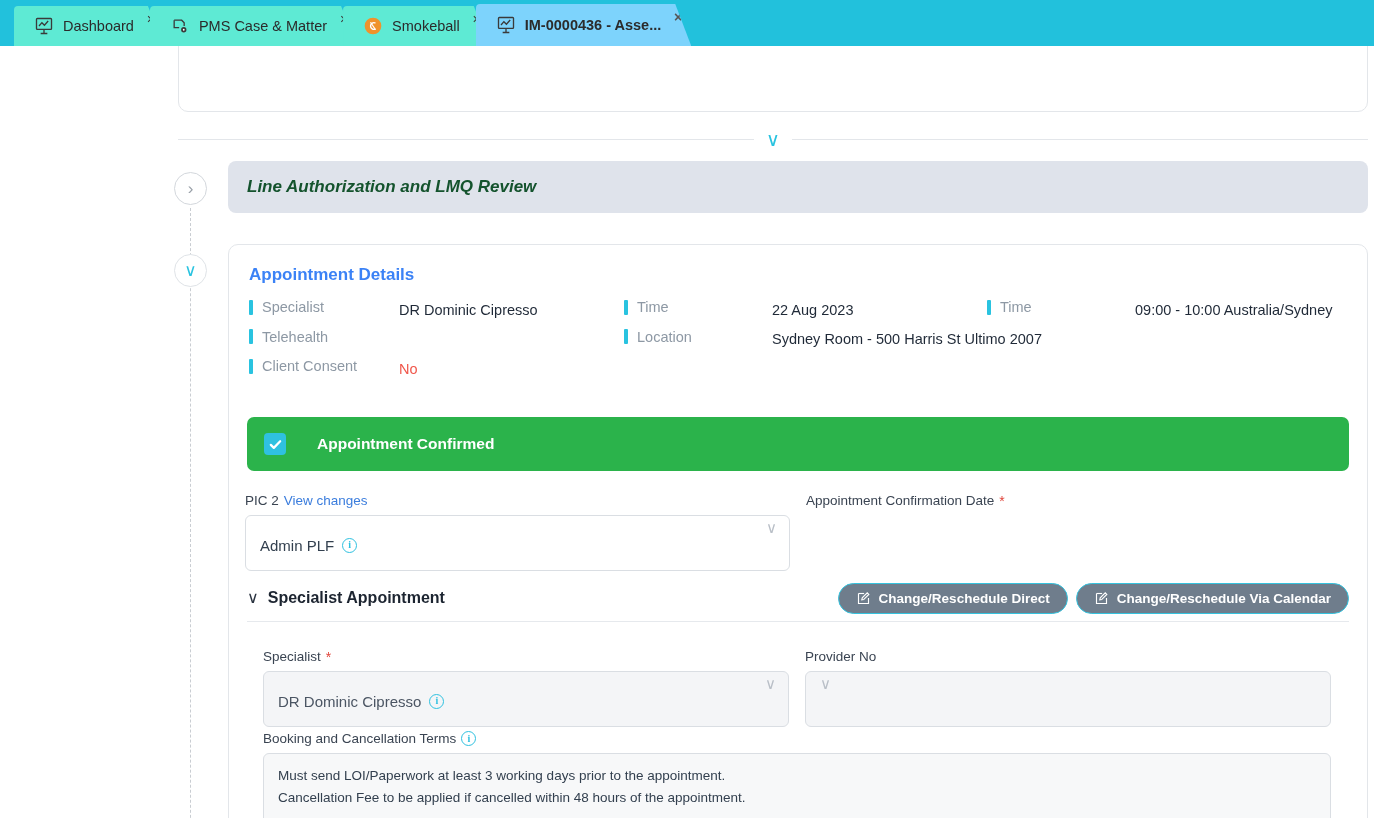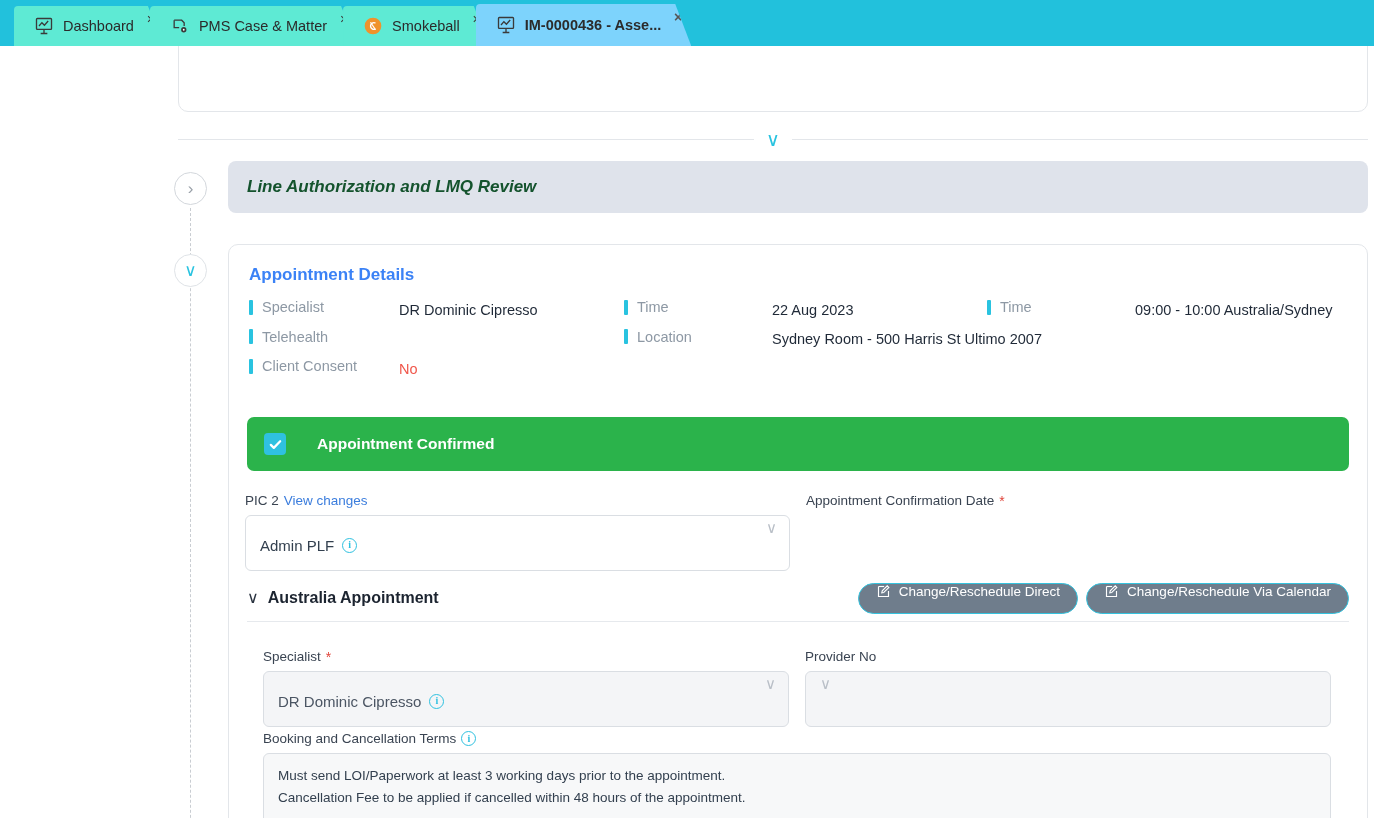--- a/index.html
+++ b/index.html
@@ -237,24 +237,25 @@
   }
   .sched-title { font-size: 16px; font-weight: bold; color: #1c2430; }
   .sched-btns { margin-left: auto; display: flex; gap: 8px; }
   .pill {
     height: 31px;
     border-radius: 16px;
     background: #6f7d8c;
     border: 1.5px solid #35c3de;
     color: #fff;
     font-size: 13.5px;
-    display: flex; gap: 8px;
+    display: flex; align-items: center; gap: 8px;
     padding: 0 17px;
     cursor: pointer;
     white-space: nowrap;
+    font-weight: bold;
   }
   .pill svg { width: 15px; height: 15px; display: block; flex: none; }
 
   .tarea {
     border: 1px solid #dadee3;
     border-radius: 6px;
     background: #f7f8f9;
     padding: 11px 14px;
     font-size: 13.5px; color: #33404f;
     line-height: 1.62;
@@ -390,21 +391,21 @@
       <div class="fcol">
         <div class="flabel">
           <span>Appointment Confirmation Date</span>
           <span class="req">*</span>
         </div>
       </div>
     </div>
 
     <div class="sched-head">
       <span class="sched-chev">∨</span>
-      <span class="sched-title">Australia Appointment</span>
+      <span class="sched-title">Specialist Appointment</span>
       <div class="sched-btns">
         <div class="pill">
           <svg viewBox="0 0 24 24" fill="none" stroke="#fff" stroke-width="1.8">
             <path d="M4 4h9"></path>
               <path d="M4 4v16h16v-9"></path>
               <path d="M12.5 13.5l8-8-2.5-2.5-8 8-.7 3.2z"></path>
           </svg>
           <span>Change/Reschedule Direct</span>
         </div>
         <div class="pill">

